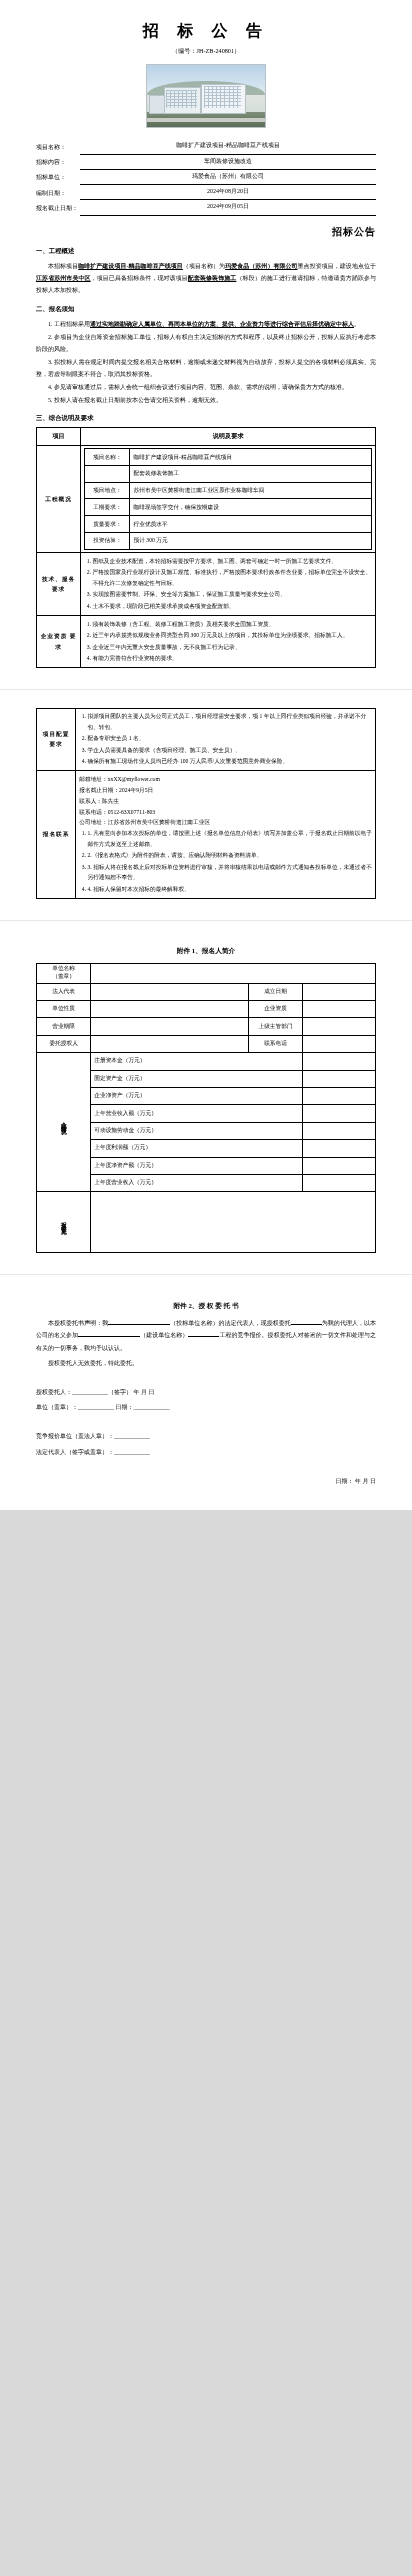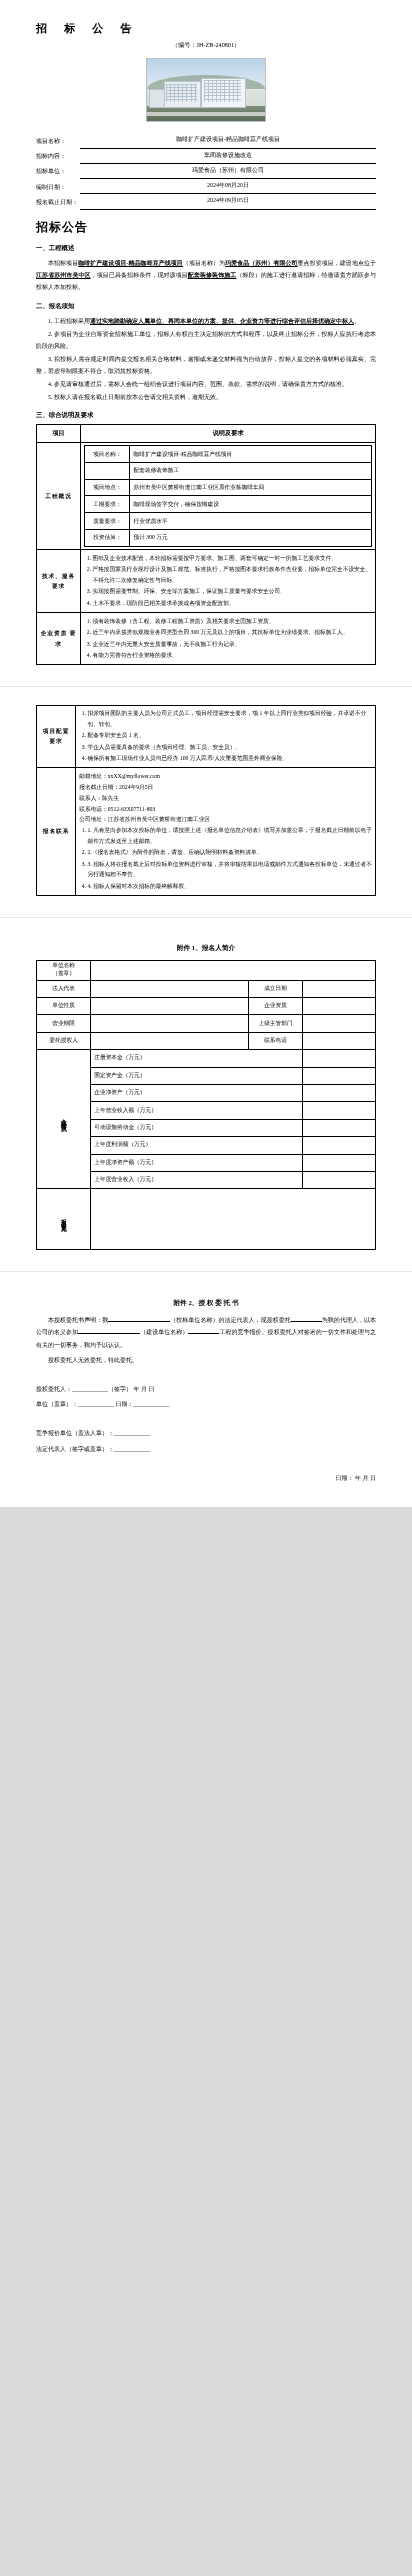--- a/index.html
+++ b/index.html
@@ -12,33 +12,34 @@
     position:relative;
   }
   .sheet{
     padding:13.4px 36px 20.6px 36px;
     box-sizing:border-box;
   }
   .sheet + .sheet{ border-top:0.5px solid #e8e8e8; }
 
   
   .doc-title{
-    font-size:11px;
+    text-align:center;
+    font-size:16px;
     font-weight:bold;
     letter-spacing:7.2px;
     margin:7.2px 0 2.1px 0;
   }
   .doc-number{
     text-align:center;
     font-size:6.2px;
     margin:5.2px 0 8.2px 0;
   }
   .section-title{
-    text-align:left;
-    font-size:12px;
+    text-align:right;
+    font-size:10px;
     font-weight:bold;
     margin:9.3px 0 7.2px 0;
     letter-spacing:1px;
   }
   .h2{
     font-size:6.4px;
     font-weight:bold;
     margin:8.2px 0 4.1px 0;
   }
   p.body{

